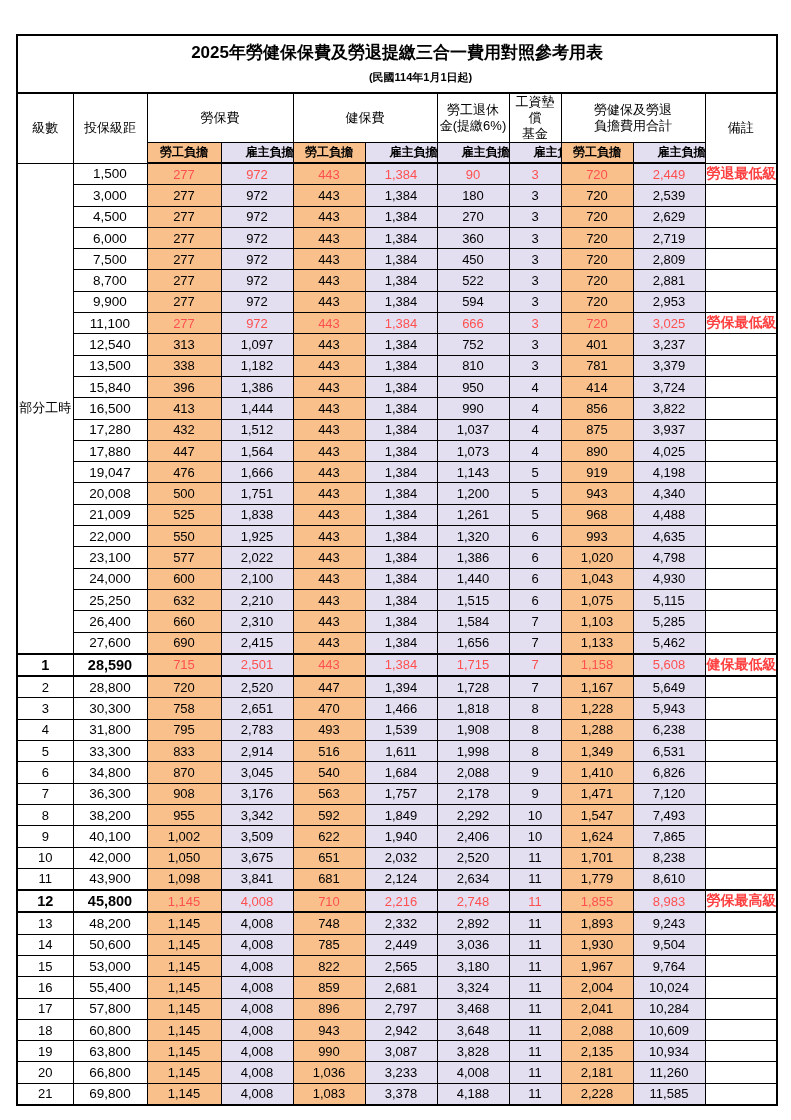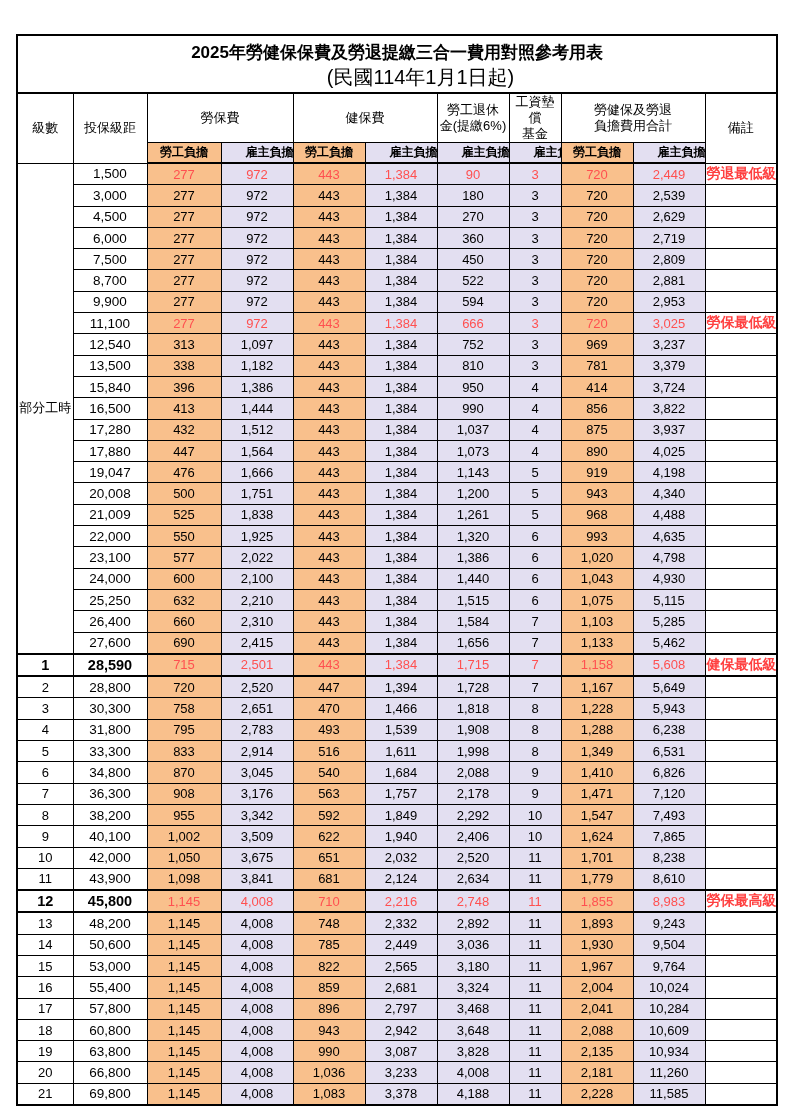--- a/index.html
+++ b/index.html
@@ -25,21 +25,21 @@
     white-space:nowrap;
   }
   
   .title-cell{
     border-bottom:2px solid #000;
     background:#fff;
     padding:3px 0 4px 0;
     border-radius:28px;
   }
   .doc-title{font-size:17px;font-weight:700;line-height:28px;}
-  .doc-subtitle{font-size:20px;font-weight:400;line-height:21px;padding-left:47px;}
+  .doc-subtitle{font-size:11px;font-weight:700;line-height:21px;padding-left:47px;}
   
   .ghead th{
     font-size:13px;font-weight:400;
     height:33px;
     line-height:16px;
     white-space:pre-line;
     background:#fff;
   }
   .subhead th{
     font-size:12px;font-weight:700;
@@ -208,21 +208,21 @@
           <td class="remark-cell">勞保最低級距</td>
         </tr>
         <tr>
           <td class="bracket-cell">12,540</td>
           <td class="emp">313</td>
           <td class="er">1,097</td>
           <td class="emp">443</td>
           <td class="er">1,384</td>
           <td class="er">752</td>
           <td class="er">3</td>
-          <td class="emp">969</td>
+          <td class="emp">401</td>
           <td class="er">3,237</td>
           <td class="remark-cell"></td>
         </tr>
         <tr>
           <td class="bracket-cell">13,500</td>
           <td class="emp">338</td>
           <td class="er">1,182</td>
           <td class="emp">443</td>
           <td class="er">1,384</td>
           <td class="er">810</td>

